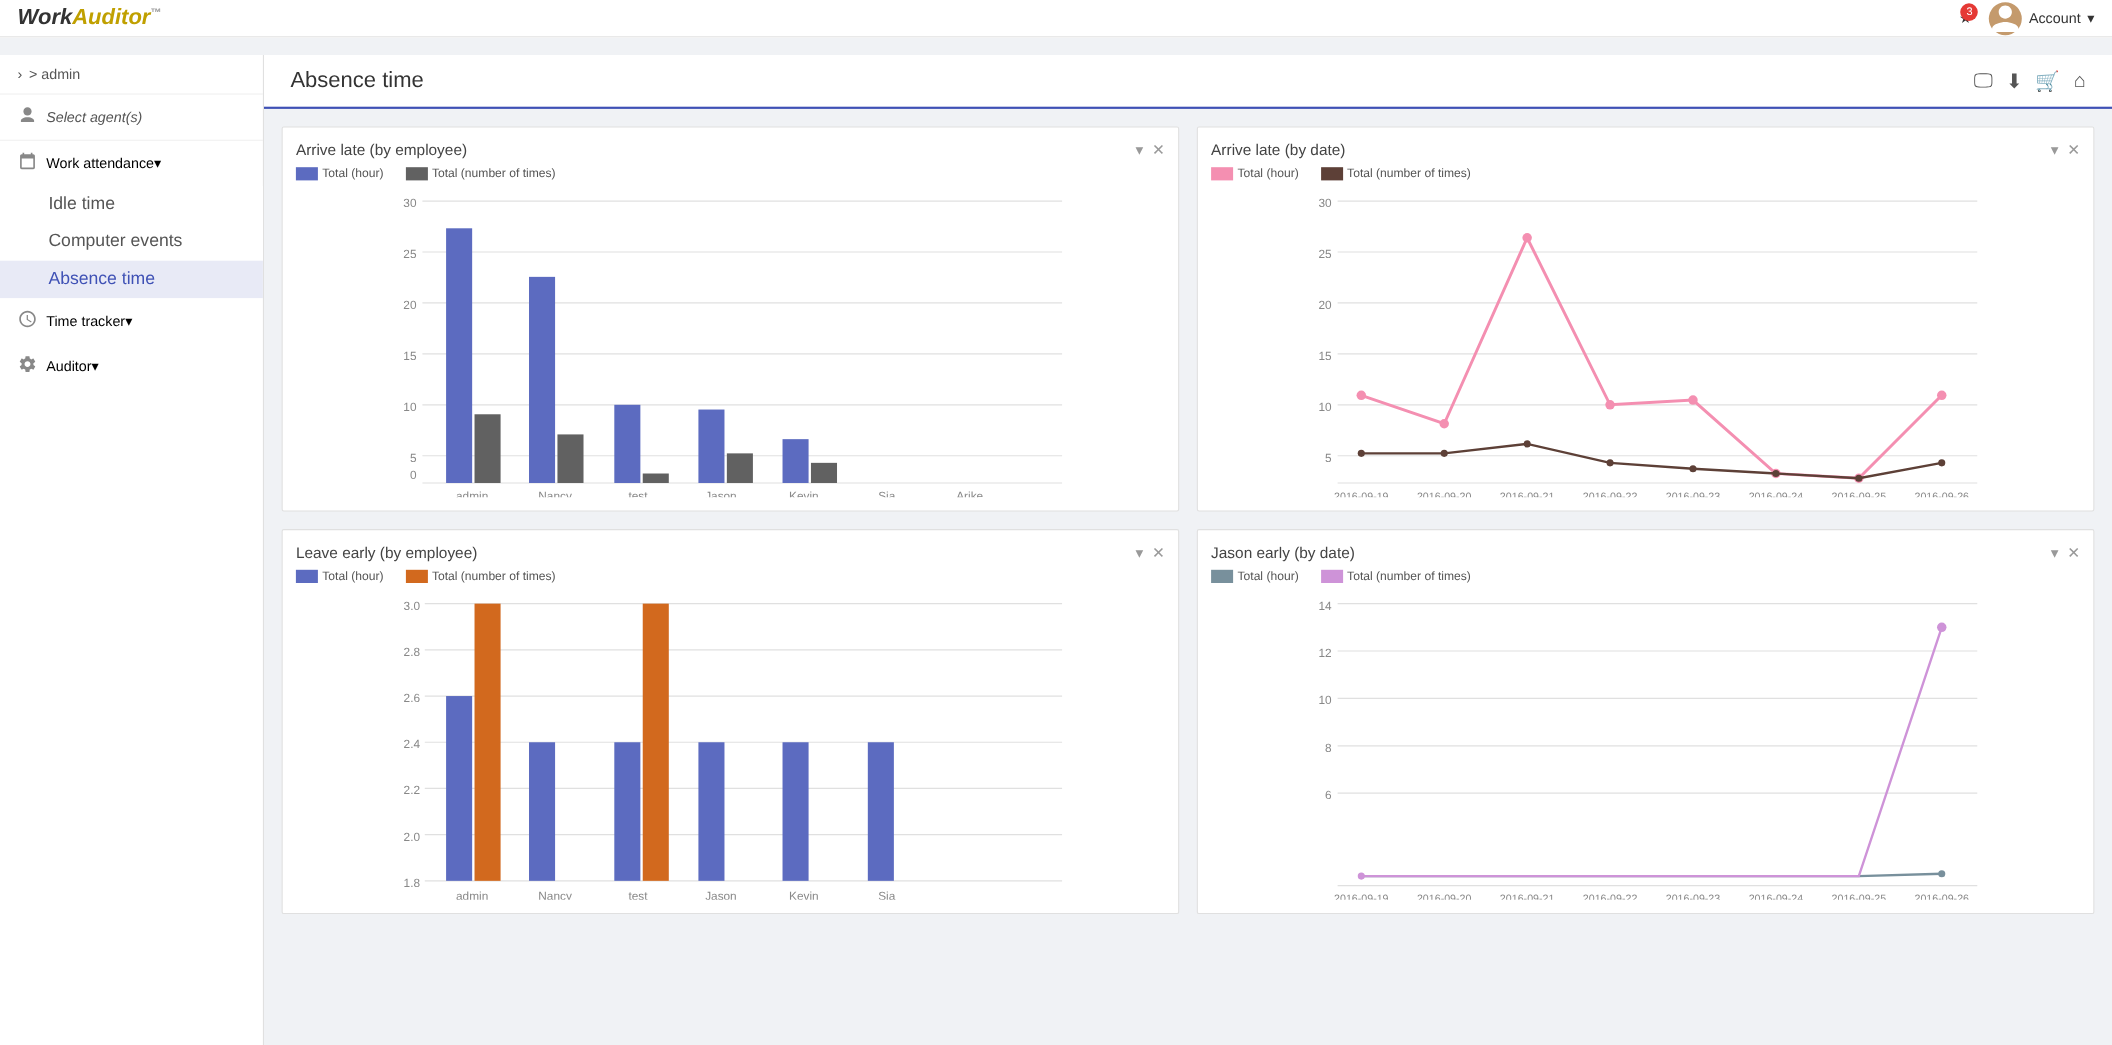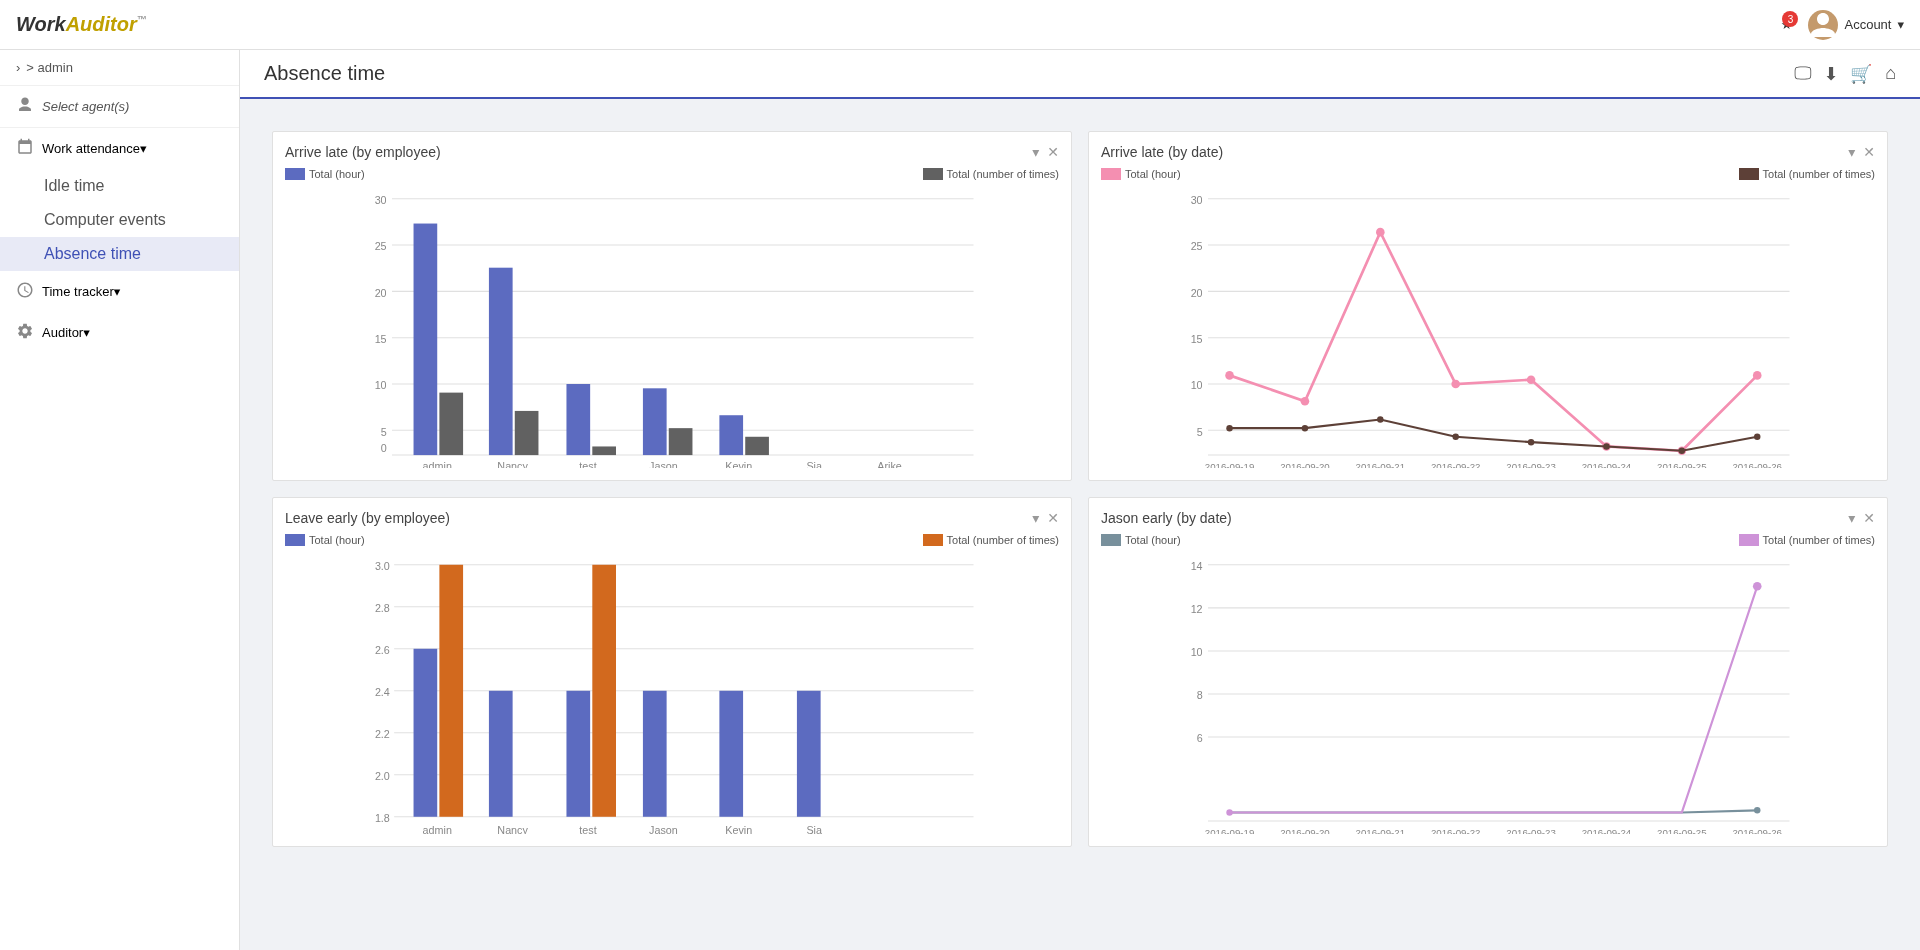--- a/index.html
+++ b/index.html
@@ -1,20 +1,20 @@
 <!DOCTYPE html>
 <html><head>
   <meta charset="utf-8">
   <style>
     * { box-sizing: border-box; margin: 0; padding: 0; }
     body { font-family: 'Segoe UI', Arial, sans-serif; background: #f0f2f5; color: #333; font-size: 13px; }
 
     
     .topbar {
-      height: 50px;
+      height: 34px;
       background: #fff;
       display: flex;
       align-items: center;
       justify-content: space-between;
       padding: 0 16px;
       border-bottom: 1px solid #e0e0e0;
       position: fixed; top: 0; left: 0; right: 0; z-index: 100;
     }
     .topbar-logo { font-size: 20px; font-weight: bold; }
     .topbar-logo span.work { font-style: italic; color: #333; }
@@ -45,31 +45,31 @@
     .main {
       margin-left: 240px; margin-top: 50px; padding: 0;
     }
     .page-header {
       background: #fff; padding: 12px 24px; border-bottom: 2px solid #3f51b5; display: flex; align-items: center; justify-content: space-between;
     }
     .page-header h1 { font-size: 20px; font-weight: 400; color: #333; }
     .page-header-icons { display: flex; gap: 12px; align-items: center; }
     .page-header-icons span { cursor: pointer; color: #555; font-size: 18px; }
 
-    .content-area { padding: 32px; display: grid; grid-template-columns: 1fr 1fr; gap: 16px; }
+    .content-area { padding: 16px; display: grid; grid-template-columns: 1fr 1fr; gap: 16px; }
 
     .chart-card {
       background: #fff; border: 1px solid #e0e0e0; border-radius: 2px; padding: 12px;
     }
     .chart-card-header { display: flex; align-items: center; justify-content: space-between; margin-bottom: 8px; }
     .chart-card-header h3 { font-size: 14px; font-weight: 500; color: #444; }
     .chart-card-header-actions { display: flex; gap: 8px; color: #999; font-size: 14px; }
     .chart-card-header-actions span { cursor: pointer; }
 
-    .chart-legend { display: flex; gap: 20px; justify-content: space-between; margin-bottom: 8px; font-size: 11px; color: #555; }
+    .chart-legend { display: flex; gap: 20px; justify-content: flex-start; margin-bottom: 8px; font-size: 11px; color: #555; }
     .legend-item { display: flex; align-items: center; gap: 4px; }
     .legend-color { width: 20px; height: 12px; display: inline-block; }
 
     .chart-container { width: 100%; height: 280px; position: relative; text-align: right; }
 
     
     svg { width: 100%; height: 100%; }
   </style>
 </head>
 <body>

